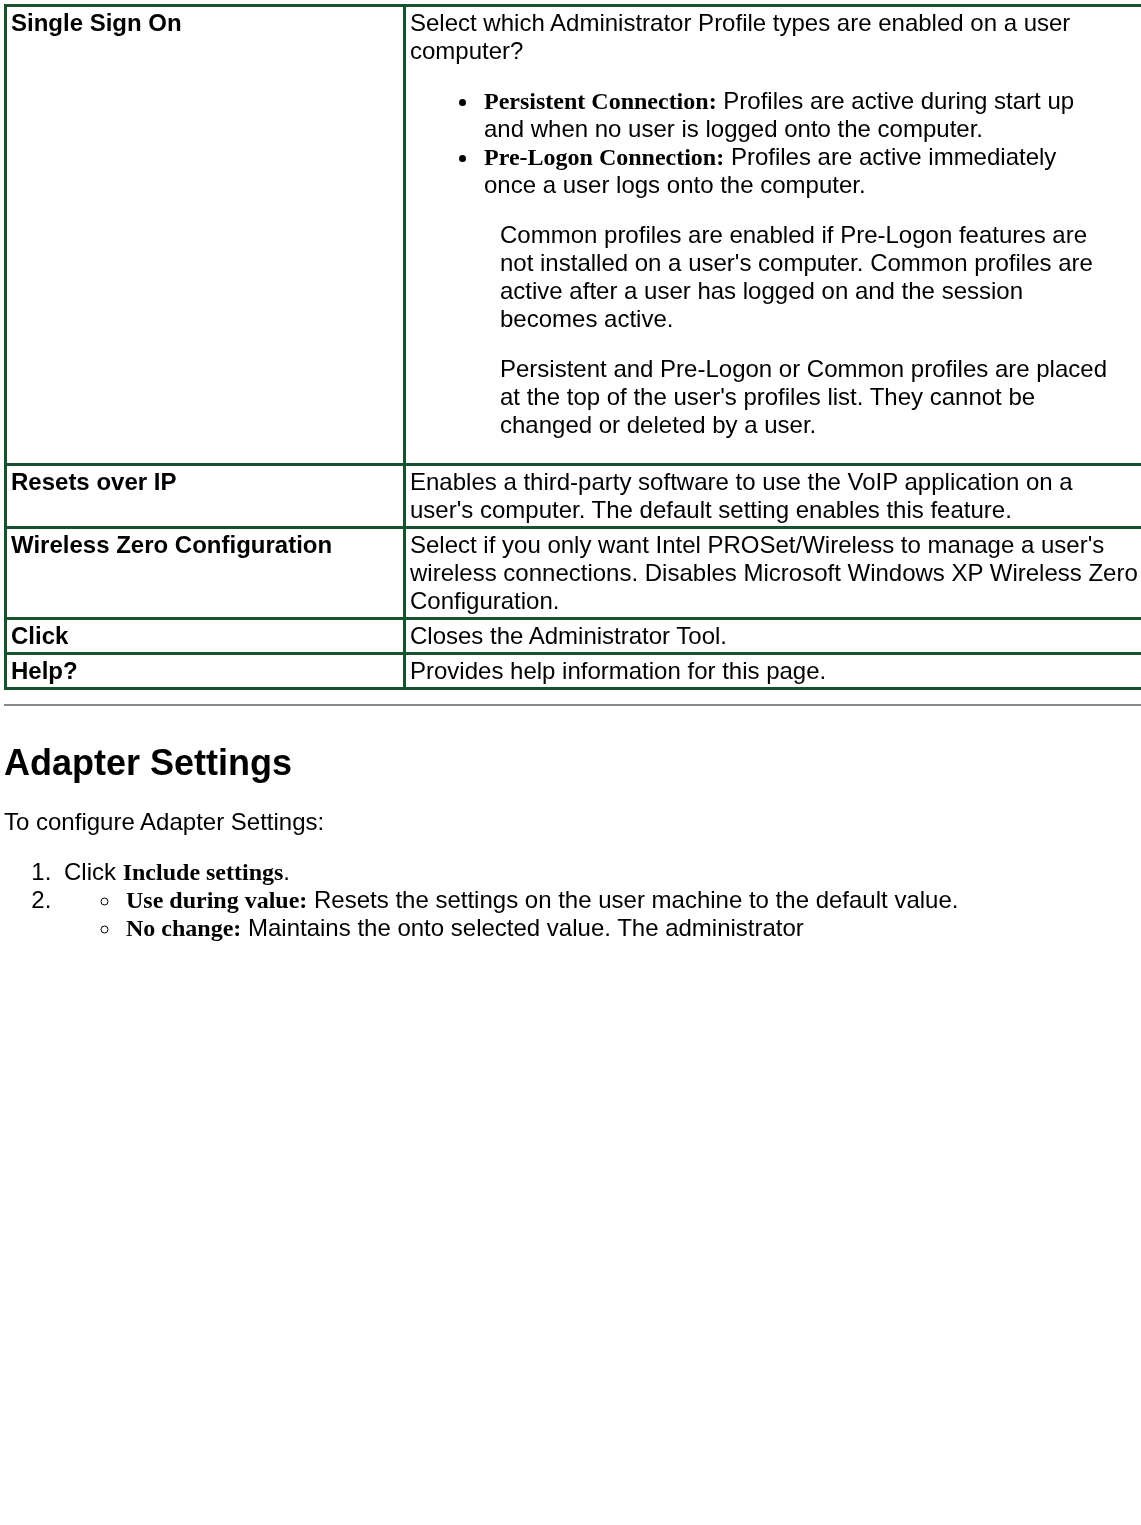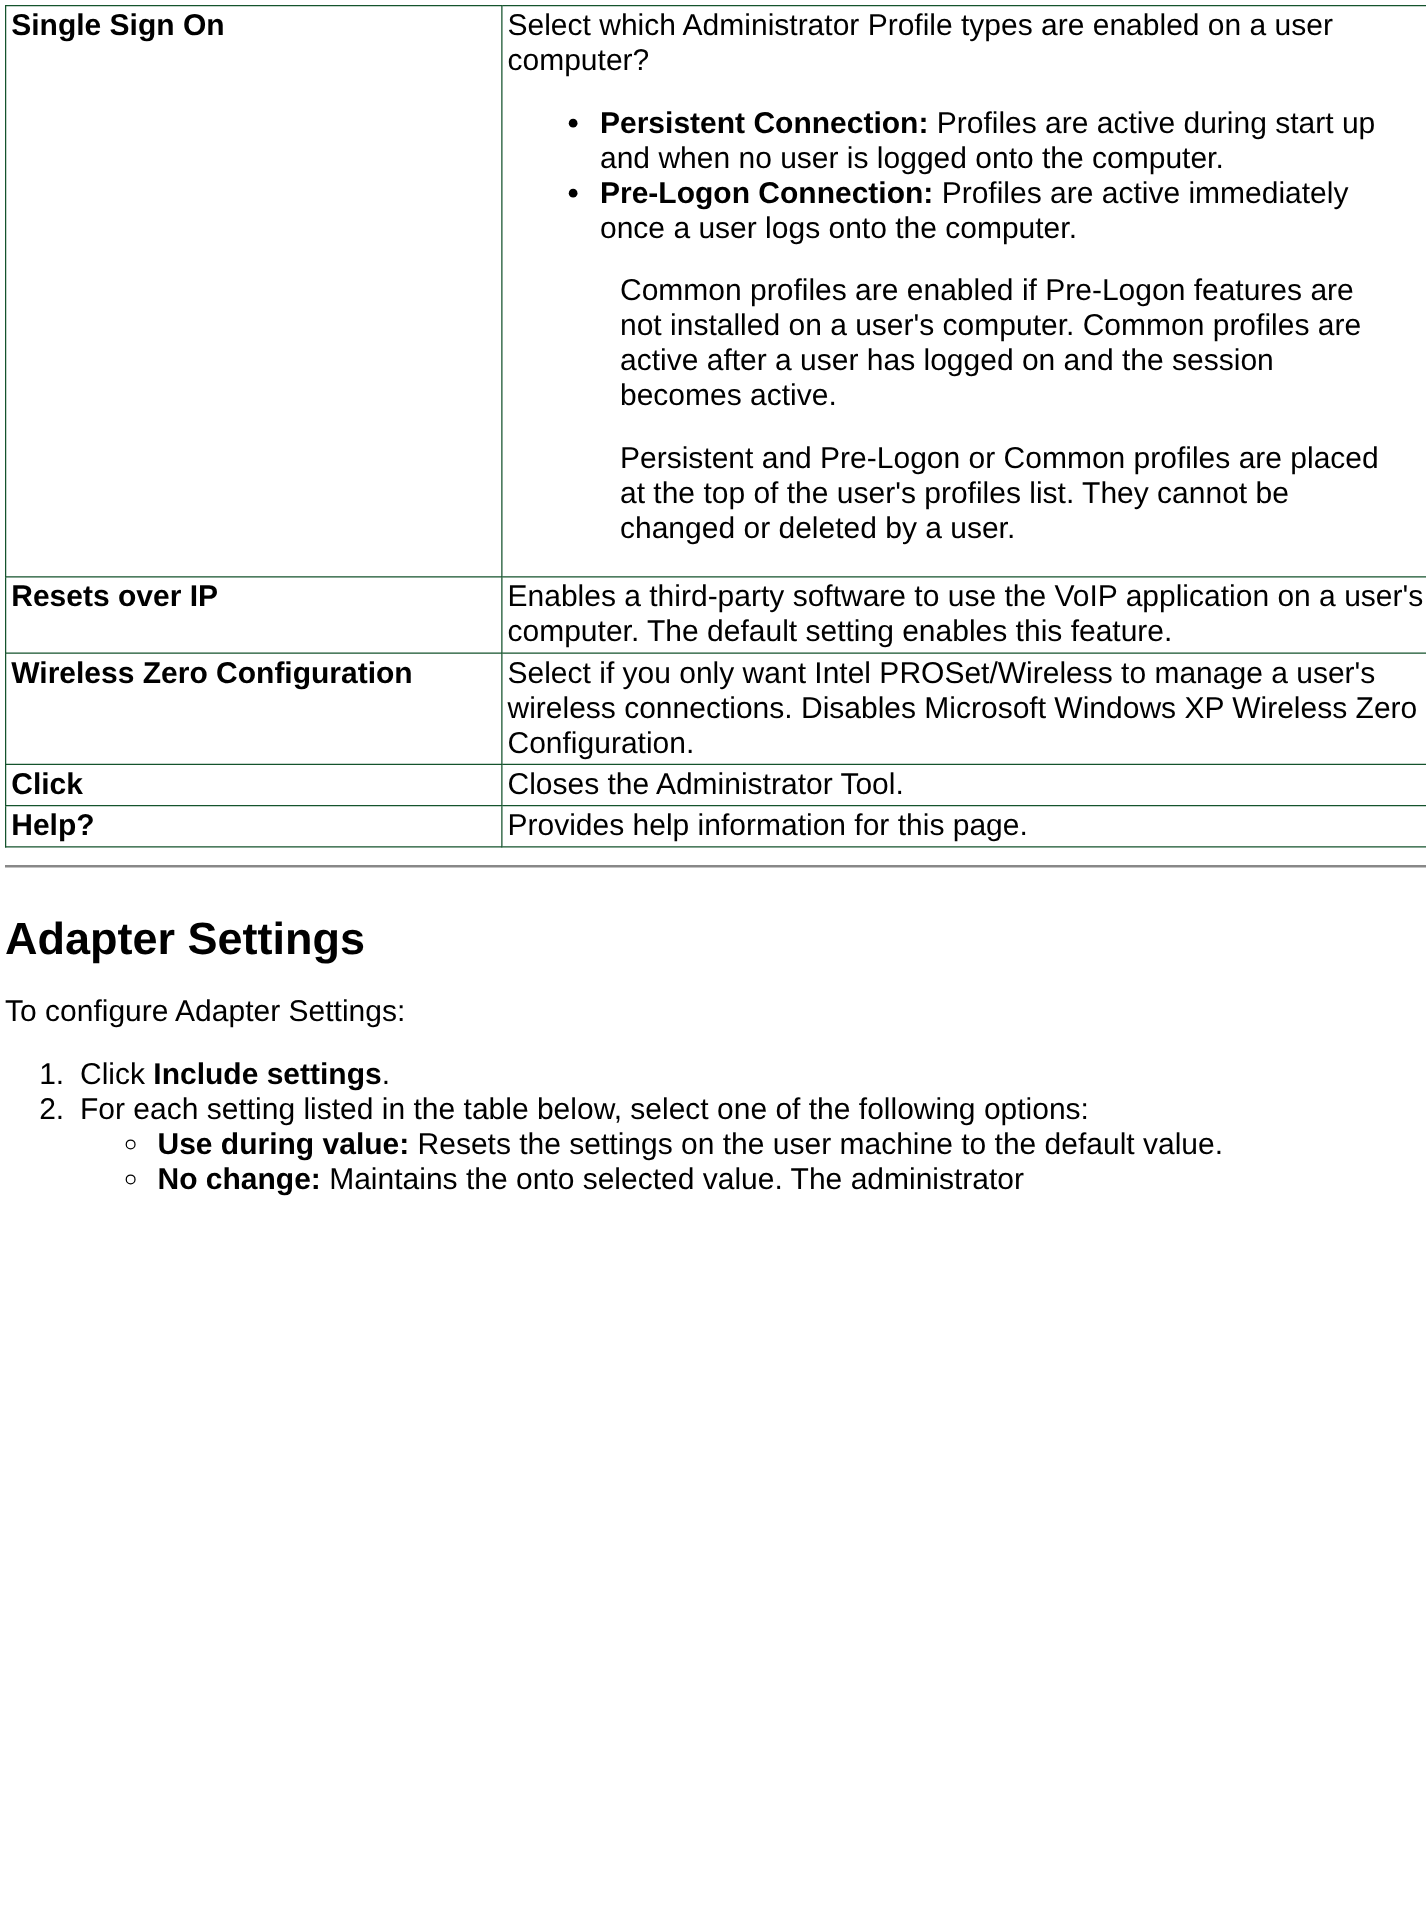--- a/index.html
+++ b/index.html
@@ -10,21 +10,21 @@
       color: #000;
       background: #fff;
       width: 1141px;
     }
     table {
       border-collapse: collapse;
       width: 100%;
       border: 1px solid #888;
     }
     td {
-      border: 1px solid #14532d;
+      border: 3px solid #14532d;
       padding: 2px 4px;
       vertical-align: top;
     }
     td.label {
       font-weight: bold;
       width: 388px;
     }
     td.desc {
     }
     ul.filled {
@@ -63,21 +63,21 @@
       margin-bottom: 0;
     }
     ul.hollow {
       list-style-type: circle;
       margin: 0;
       padding-left: 58px;
     }
     ul.hollow li {
       padding-left: 4px;
     }
-    .b { font-weight: bold; }
+    .b { font-weight: bold; font-family: Liberation Serif, serif; }
     .li-pad { padding-right: 30px; }
   </style>
 </head>
 <body>
 
 <table>
   <tbody>
       <tr>
     <td class="label">Single Sign On</td>
     <td class="desc">
@@ -117,21 +117,20 @@
 
 <h2 class="section-heading">Adapter Settings</h2>
 
 <p class="intro">To configure Adapter Settings:</p>
 
 <ol class="steps">
   <li>
     <span>Click </span><span class="b">Include settings</span><span>.</span>
   </li>
   <li>
-    <span>For each setting listed in the table below, select one of the following options:</span>
     <ul class="hollow">
       <li>
         <span class="b">Use during value:</span><span> Resets the settings on the user machine to the default value.</span>
       </li>
       <li>
         <span class="b">No change:</span><span> Maintains the onto selected value. The administrator</span>
       </li>
     </ul>
   </li>
 </ol>

